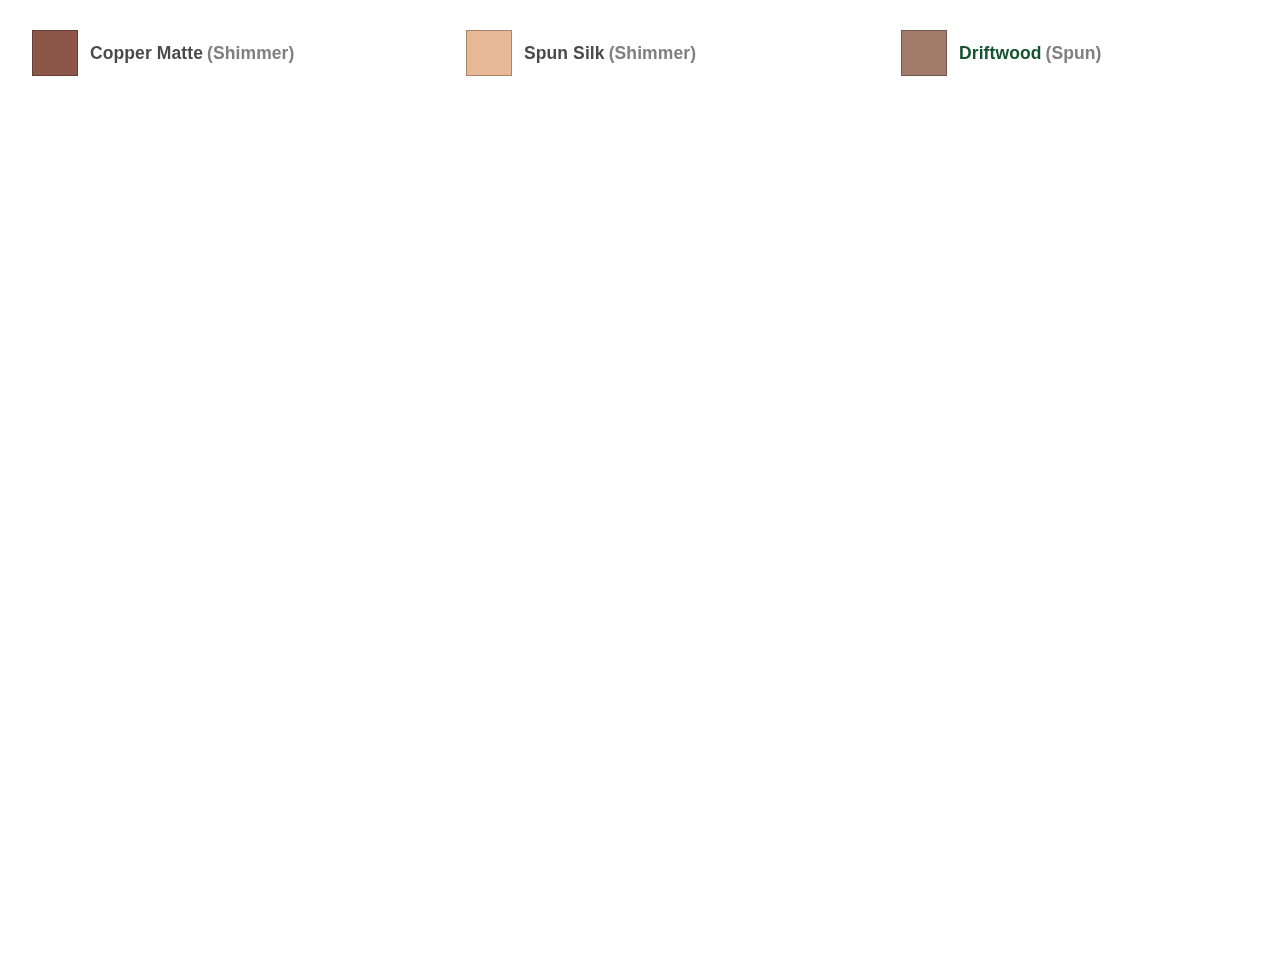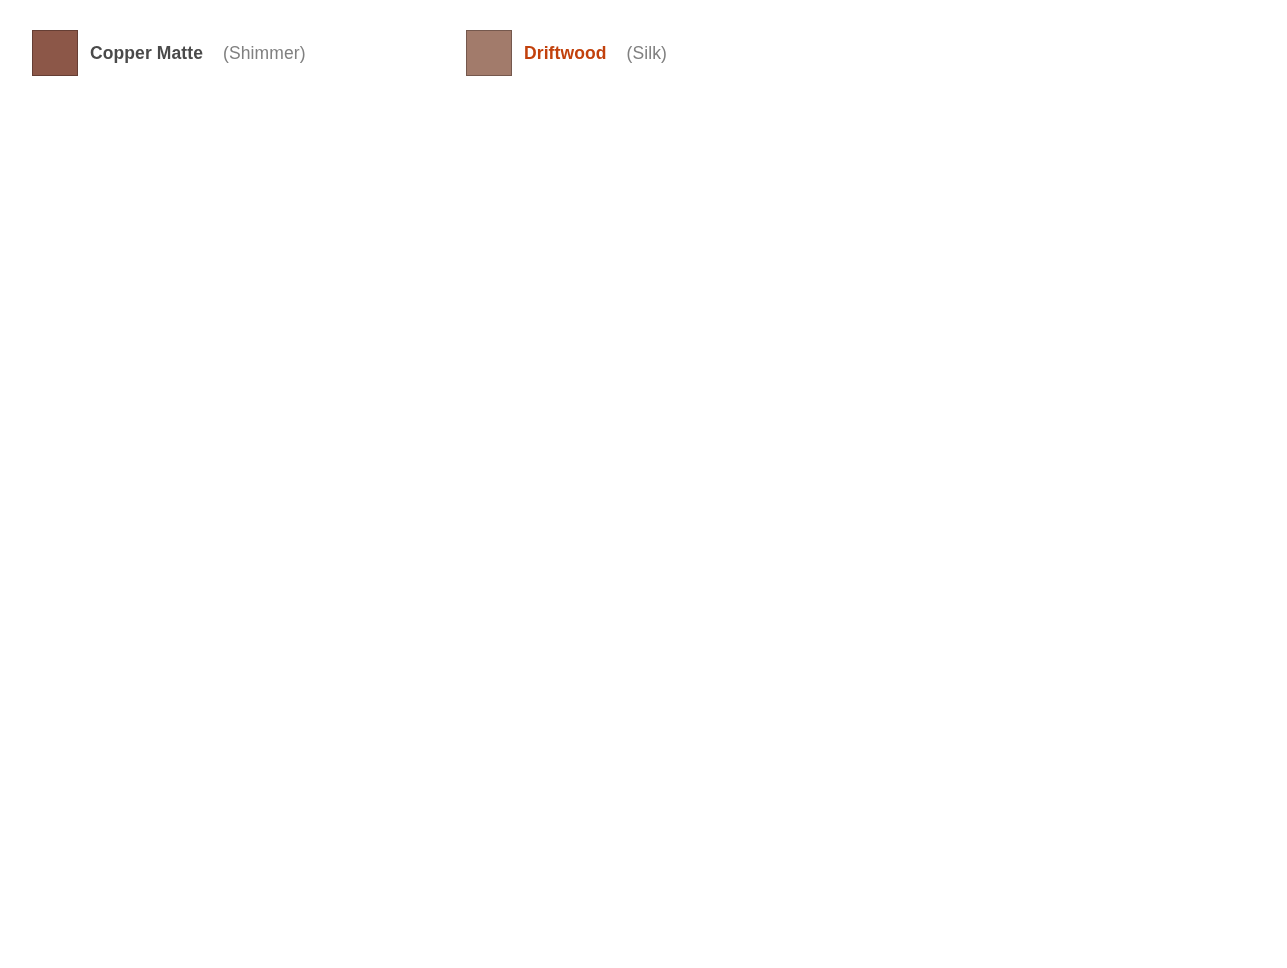--- a/index.html
+++ b/index.html
@@ -43,31 +43,35 @@
     font-size: 17.5px;
     line-height: 22px;
     white-space: nowrap;
     letter-spacing: 0.1px;
   }
   .shade-name {
     font-weight: bold;
     color: #4a4a4a;
   }
   .shade-finish {
-    font-weight: normal;
+    font-weight: bold;
     color: #808080;
-    margin-left: 20px;
+    margin-left: 4px;
   }
 </style>
 </head>
 <body style="background: rgb(255, 255, 255);">
 
 <div id="swatch-grid">
     <div class="shade-item">
       <div class="swatch-chip" style="background-color: rgb(140, 87, 72); border-color: rgba(0, 0, 0, 0.28);"></div>
       <div class="shade-label"><span class="shade-name" style="color: rgb(74, 74, 74);">Copper Matte</span><span class="shade-finish" style="color: rgb(128, 128, 128);">(Shimmer)</span></div>
     </div>
     <div class="shade-item">
+      <div class="swatch-chip" style="background-color: rgb(232, 183, 149); border-color: rgba(0, 0, 0, 0.28);"></div>
+      <div class="shade-label"><span class="shade-name" style="color: rgb(74, 74, 74);">Spun Silk</span><span class="shade-finish" style="color: rgb(128, 128, 128);">(Shimmer)</span></div>
+    </div>
+    <div class="shade-item">
       <div class="swatch-chip" style="background-color: rgb(162, 123, 107); border-color: rgba(0, 0, 0, 0.28);"></div>
-      <div class="shade-label"><span class="shade-name" style="color: #c2410c;">Driftwood</span><span class="shade-finish" style="color: rgb(128, 128, 128);">(Silk)</span></div>
+      <div class="shade-label"><span class="shade-name" style="color: #14532d;">Driftwood</span><span class="shade-finish" style="color: rgb(128, 128, 128);">(Spun)</span></div>
     </div>
     <div class="shade-item"></div>
   </div>
 
 </body></html>

